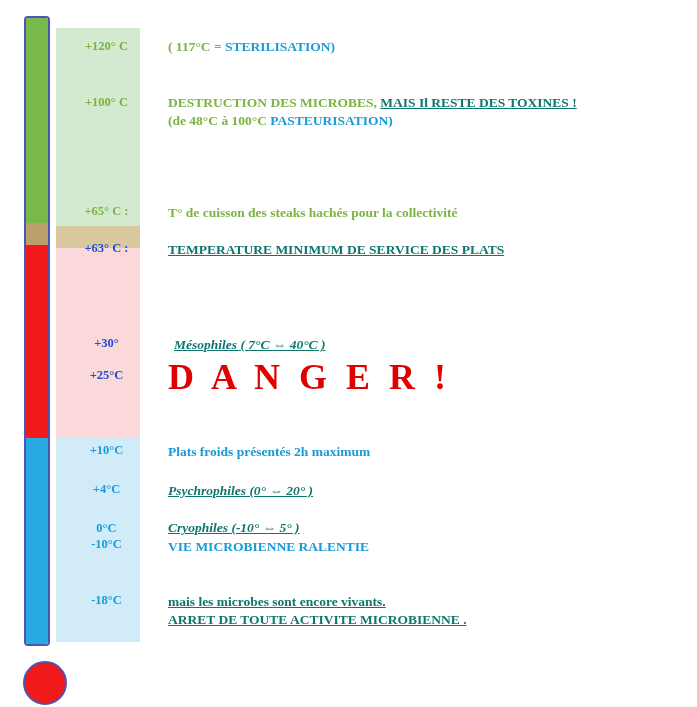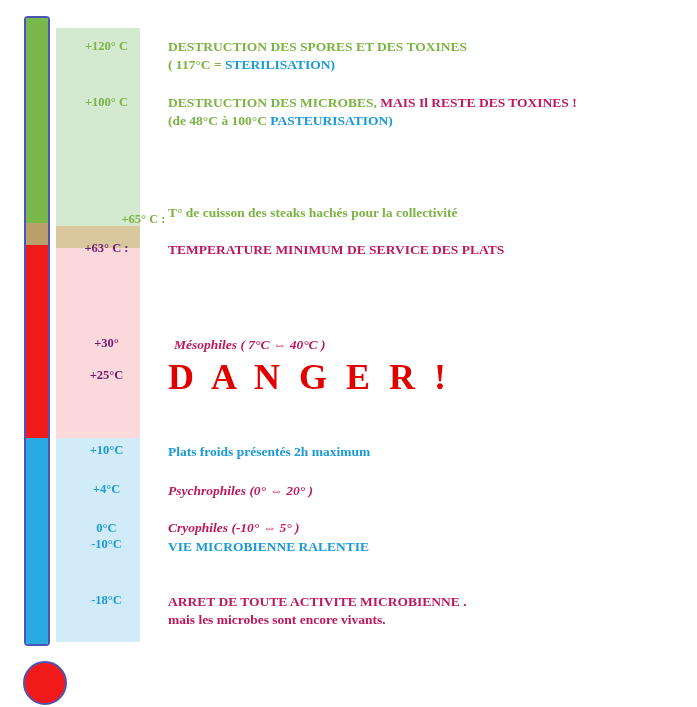--- a/index.html
+++ b/index.html
@@ -62,34 +62,34 @@
   .temp-label {
     position: absolute;
     width: 101px;
     left: 56px;
     text-align: center;
     font-weight: bold;
     font-size: 12.5px;
     letter-spacing: 0px;
   }
   .t-green { color: #7cb342; }
-  .t-red   { color: #701a75; }
+  .t-red   { color: #1d4ed8; }
   .t-blue  { color: #1a9ad6; }
 
   
   .row {
     position: absolute;
     left: 168px;
     right: 6px;
     font-weight: bold;
     font-size: 13.5px;
     line-height: 1.35;
   }
   .c-green { color: #7cb342; }
-  .c-red   { color: #be185d; }
+  .c-red   { color: #0f766e; text-decoration: underline; }
   .c-blue  { color: #1a9ad6; }
   .ital { font-style: italic; }
 
   .danger {
     position: absolute;
     left: 168px;
     color: #e00000;
     font-weight: bold;
     font-size: 36px;
     letter-spacing: 5px;
@@ -111,32 +111,31 @@
   <div class="bulb"></div>
 </div>
 
 <div class="band band-green" style="top:28px;height:198px;"></div>
 <div class="band band-brown" style="top:226px;height:22px;"></div>
 <div class="band band-red" style="top:248px;height:190px;"></div>
 <div class="band band-blue" style="top:438px;height:204px;"></div>
 
 <div class="temp-label t-green" style="top:39px;">+120° C</div>
 <div class="temp-label t-green" style="top:95px;">+100° C</div>
-<div class="temp-label t-green" style="top:212px;margin-left:37px;">+65° C :</div>
+<div class="temp-label t-green" style="top:204px;">+65° C :</div>
 <div class="temp-label t-red" style="top:241px;">+63° C :</div>
 <div class="temp-label t-red" style="top:336px;">+30°</div>
 <div class="temp-label t-red" style="top:368px;">+25°C</div>
 <div class="temp-label t-blue" style="top:443px;">+10°C</div>
 <div class="temp-label t-blue" style="top:482px;">+4°C</div>
 <div class="temp-label t-blue" style="top:521px;">0°C</div>
 <div class="temp-label t-blue" style="top:537px;">-10°C</div>
 <div class="temp-label t-blue" style="top:593px;">-18°C</div>
 
 <div class="row" style="top:38px;">
-  <div class="c-green nb">DESTRUCTION DES SPORES ET DES TOXINES</div>
   <div class="nb">
     <span class="c-green">( 117°C = </span><span class="c-blue">STERILISATION)</span>
   </div>
 </div>
 
 <div class="row" style="top:94px;">
   <div class="nb">
     <span class="c-green">DESTRUCTION DES MICROBES, </span><span class="c-red">MAIS Il RESTE DES TOXINES !</span>
   </div>
   <div class="nb">
@@ -156,15 +155,15 @@
 
 <div class="row c-blue" style="top:443px;">Plats froids présentés 2h maximum</div>
 
 <div class="row c-red ital" style="top:482px;">Psychrophiles (0° ⇔ 20° )</div>
 
 <div class="row c-red ital" style="top:519px;">Cryophiles (-10° ⇔ 5° )</div>
 
 <div class="row c-blue" style="top:538px;">VIE MICROBIENNE RALENTIE</div>
 
 <div class="row" style="top:593px;">
+  <div class="c-red nb">mais les microbes sont encore vivants.</div>
   <div class="c-red nb">ARRET DE TOUTE ACTIVITE  MICROBIENNE .</div>
-  <div class="c-red nb">mais les microbes sont encore vivants.</div>
 </div>
 
 </body></html>

